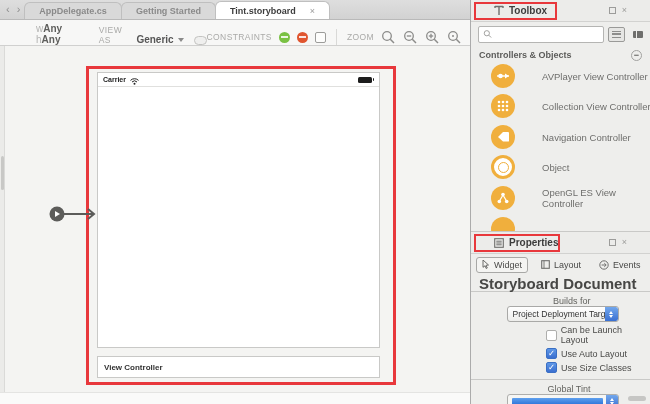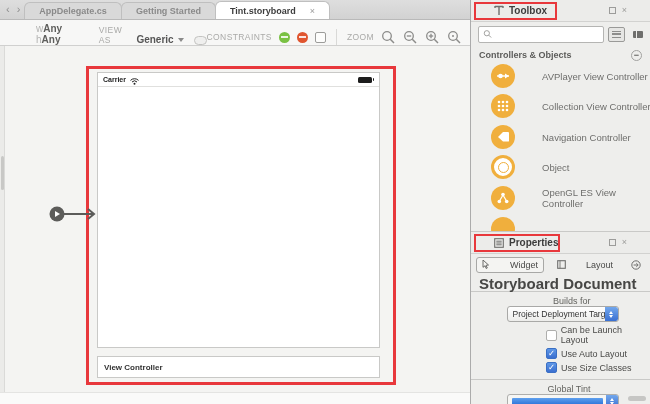--- a/index.html
+++ b/index.html
@@ -93,21 +93,21 @@
   .tool-item { position:absolute; left:12px; width:100%; height:30px; display:flex; align-items:center; padding:0 8px; gap:27px; }
   .orb { width:24px; height:24px; border-radius:50%; background:#F0AF3D; flex:0 0 auto;
     display:flex; align-items:center; justify-content:center; }
   .orb svg { display:block; }
   .orb.ring { background:#fff; border:3.5px solid #F0AF3D; }
   .ring-inner { width:11px; height:11px; border:1.5px solid #F0AF3D; border-radius:50%; }
   .tool-item span.lbl { font-size:9.5px; color:#6e6e6c; }
 
   .props { position:absolute; left:0; top:231px; width:179px; bottom:0; background:#eeeeec; border-top:1px solid #c9c9c7; }
   .proptabs { height:21px; display:flex; align-items:center; padding:0 5px; gap:8px; }
-  .ptab { display:flex; gap:20px; font-size:9px; color:#4a4a48; padding:2px 5px; }
+  .ptab { display:flex; gap:4px; font-size:9px; color:#4a4a48; padding:2px 5px; }
   .ptab.sel { border:1px solid #a8a8a6; border-radius:3px; background:#f4f4f2; }
   .subsection { height:17px; display:flex; align-items:center; padding:0 8px; border-bottom:1px solid #c9c9c7; }
   .subsection span { font-size:15px; font-weight:bold; color:#474745; }
   .formrow { display:flex; align-items:center; margin-top:4px;flex-direction:column; }
   .formlabel { width:60px; text-align:right; font-size:9px; color:#63635f; flex:0 0 auto; }
   .popup { margin-left:4px; width:112px; height:16px; border:1px solid #a9a9a7; border-radius:3px;
     background:linear-gradient(#ffffff,#ededeb); display:flex; align-items:center; overflow:hidden; }
   .popup .pval { flex:1; font-size:8.5px; color:#333; padding-left:5px; white-space:nowrap; overflow:hidden; }
   .popup-cap { width:13px; height:100%; background:linear-gradient(#72a7ec,#3a70d2); border-radius:0 2px 2px 0;
     display:flex; flex-direction:column; align-items:center; justify-content:center; gap:1px; }

